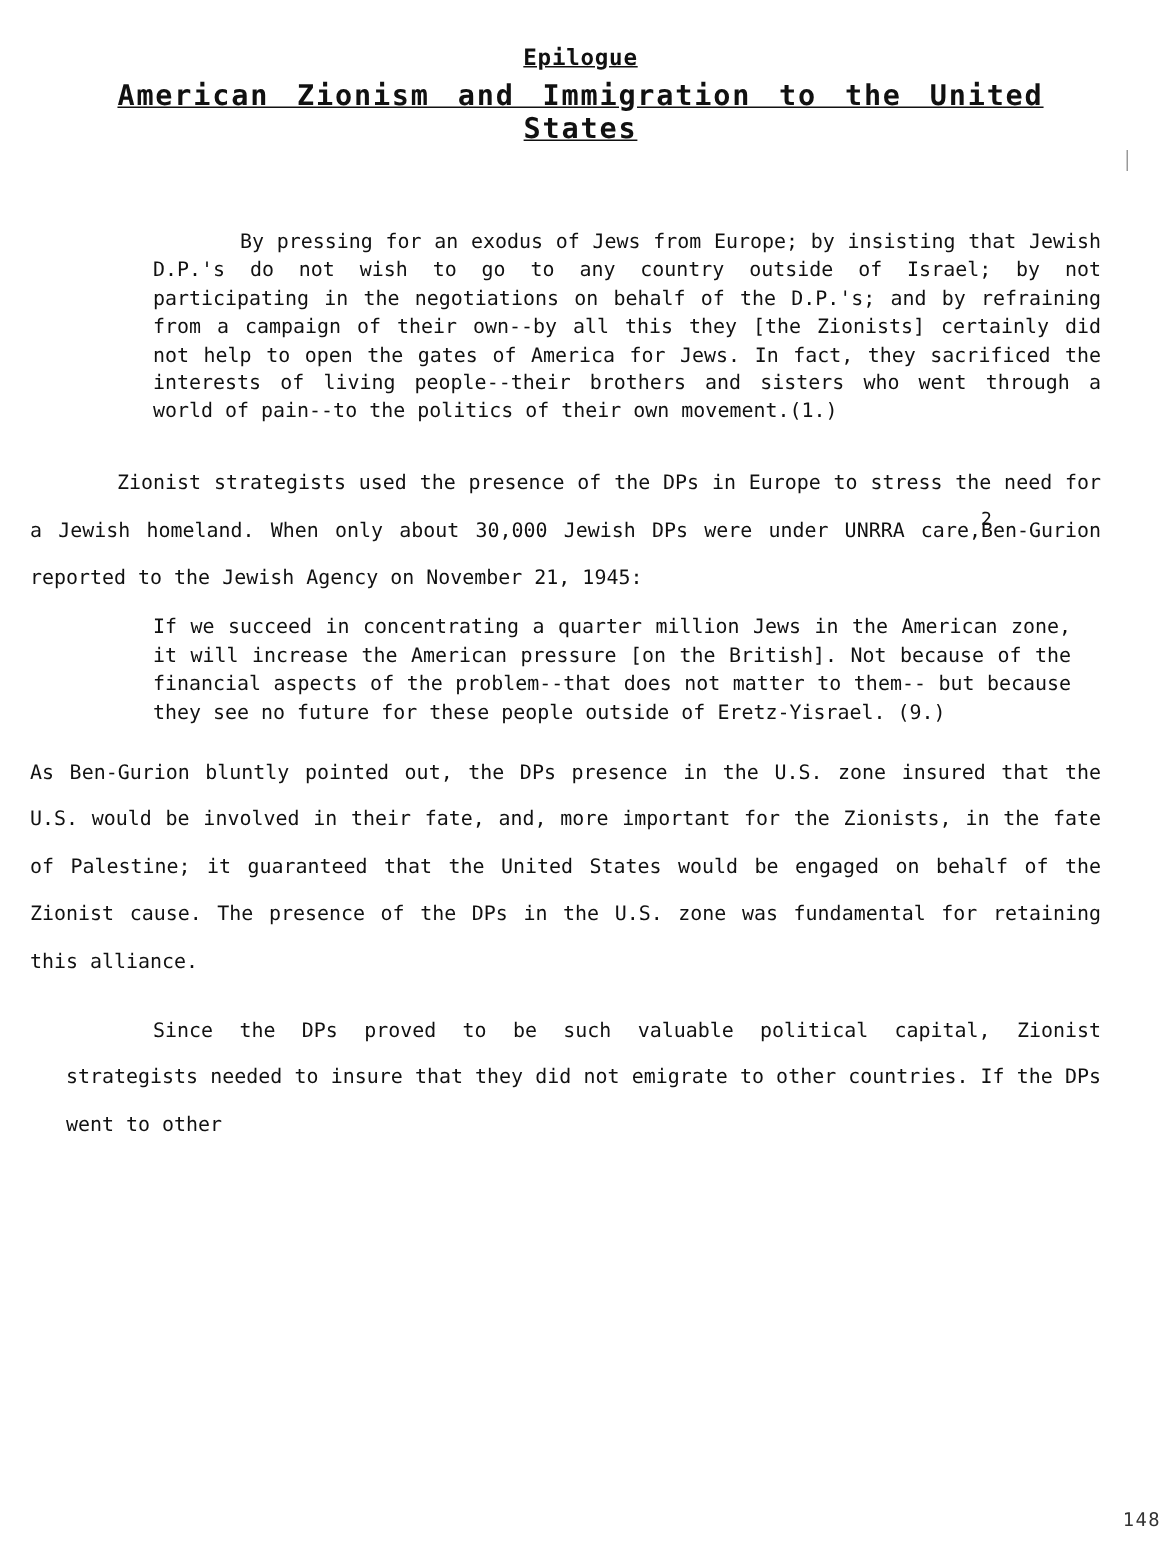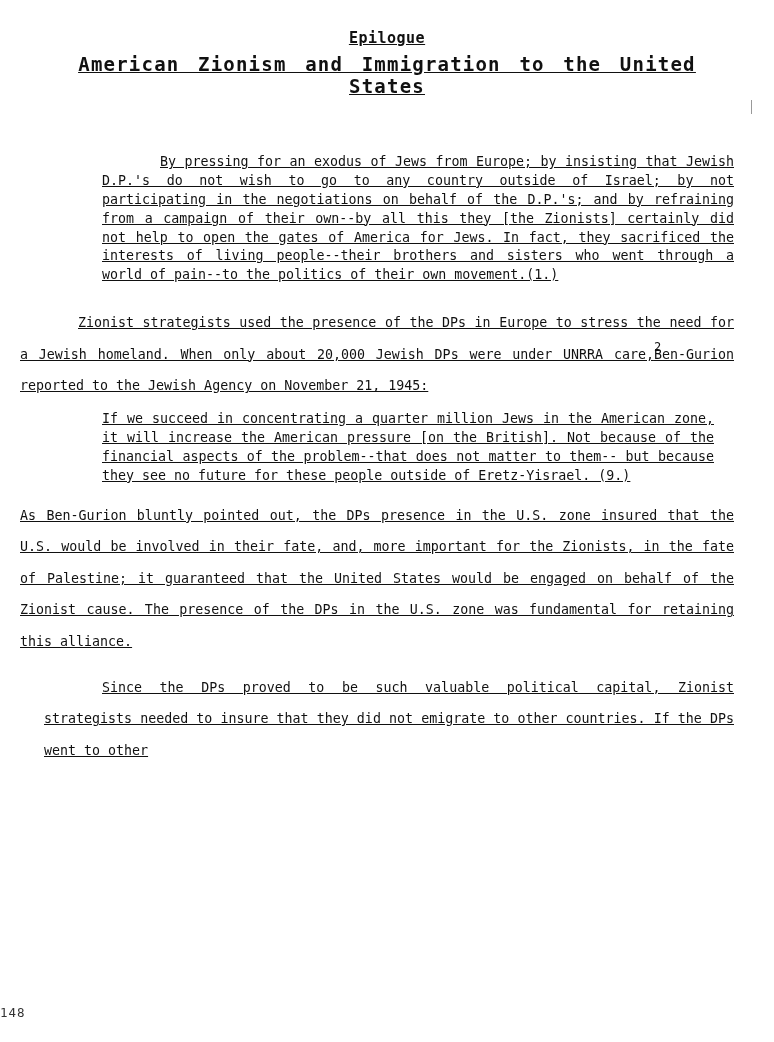--- a/index.html
+++ b/index.html
@@ -14,21 +14,20 @@
     font-family: "DejaVu Sans Mono", monospace;
     color: #111111;
     overflow: hidden;
   }
   .page {
     position: absolute;
     top: 0; left: 0;
     width: 774px;
     height: 1042px;
     box-sizing: border-box;
-    text-decoration: underline;
   }
   .title-block {
     text-align: center;
     margin-top: 28px;
   }
   .epilogue {
     font-size: 15px;
     font-weight: bold;
     text-decoration: underline;
     letter-spacing: 0.5px;
@@ -91,21 +90,21 @@
     padding-right: 28px;
   }
   .para2-wrap { margin-top: 22px; }
   .para4-wrap { margin-top: 10px; }
   .para5-wrap { margin-top: 14px; margin-left: 24px; }
   .folio {
     position: absolute;
     bottom: 22px;
     left: 0;
     width: 774px;
-    text-align: left;
+    text-align: right;
     font-size: 12.5px;
     letter-spacing: 1px;
     color: #333;
   }
   .edge-mark {
     position: absolute;
     top: 100px;
     right: 22px;
     width: 1px;
     height: 14px;
@@ -122,21 +121,21 @@
   <div class="title-block">
     <div class="epilogue">Epilogue</div>
     <div class="headline">American   Zionism   and Immigration to the United States</div>
   </div>
 
   <div class="body-area">
 
     <p class="just tight"><span class="indent"></span><span>By pressing for an exodus of Jews from Europe;  by insisting  that Jewish D.P.'s do not wish to go to  any country outside of Israel; by not participating in  the negotiations on behalf of the D.P.'s; and by refraining from  a  campaign of their own--by all this  they  [the Zionists]  certainly  did not help to open the gates  of America   for  Jews.  In  fact,  they  sacrificed    the interests  of living people--their brothers and  sisters who  went through a world of pain--to the  politics  of their own movement.(1.)</span></p>
 
     <div class="para2-wrap">
-      <p class="just wide"><span class="indent"></span><span>Zionist  strategists  used the presence of the  DPs  in Europe  to stress the need for a Jewish homeland. When  only about 20,000 Jewish DPs were under UNRRA  care,</span><span class="sup"><span class="supnum">2</span></span><span>Ben-Gurion reported to the Jewish Agency on November 21, 1945:</span></p>
+      <p class="just wide"><span class="indent"></span><span>Zionist  strategists  used the presence of the  DPs  in Europe  to stress the need for a Jewish homeland. When  only about 30,000 Jewish DPs were under UNRRA  care,</span><span class="sup"><span class="supnum">2</span></span><span>Ben-Gurion reported to the Jewish Agency on November 21, 1945:</span></p>
     </div>
 
     <p class="quote">If  we succeed in concentrating a quarter million  Jews in  the  American zone, it will increase  the  American pressure [on the British]. Not because of the financial aspects of the problem--that does not matter to  them-- but because they see no future for these people outside of Eretz-Yisrael. (9.)</p>
 
     <div class="para4-wrap">
       <p class="just wide">As  Ben-Gurion bluntly pointed out, the DPs presence in  the U.S.  zone insured that the U.S. would be involved in  their fate,  and, more important for the Zionists, in the fate  of Palestine;  it  guaranteed that the United States  would  be engaged on behalf of the Zionist cause. The presence of  the DPs  in  the U.S. zone was fundamental  for  retaining  this alliance.</p>
     </div>
 
     <div class="para5-wrap">
       <p class="just wide"><span class="indent"></span><span>Since  the  DPs proved to be  such  valuable  political capital, Zionist strategists needed to insure that they  did not  emigrate to other countries. If the DPs went  to  other</span></p>

